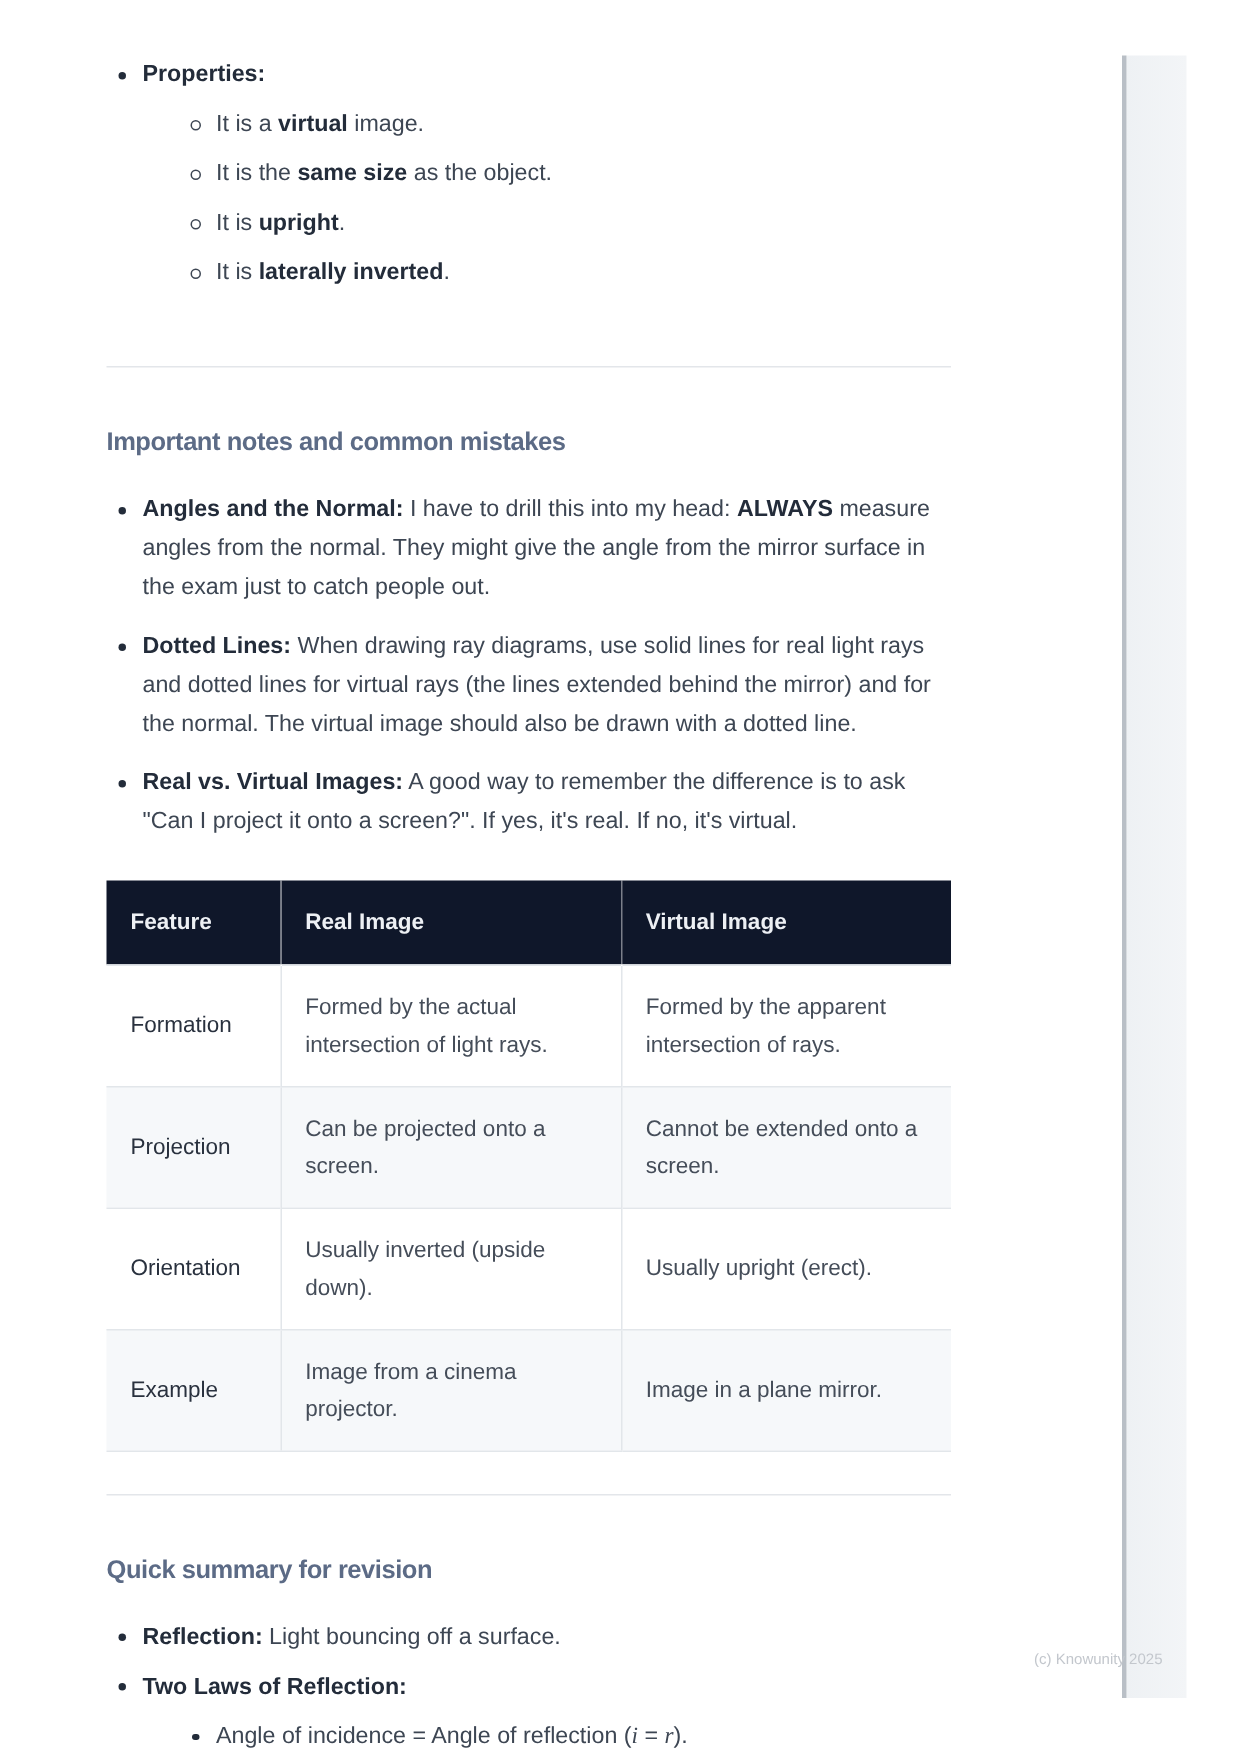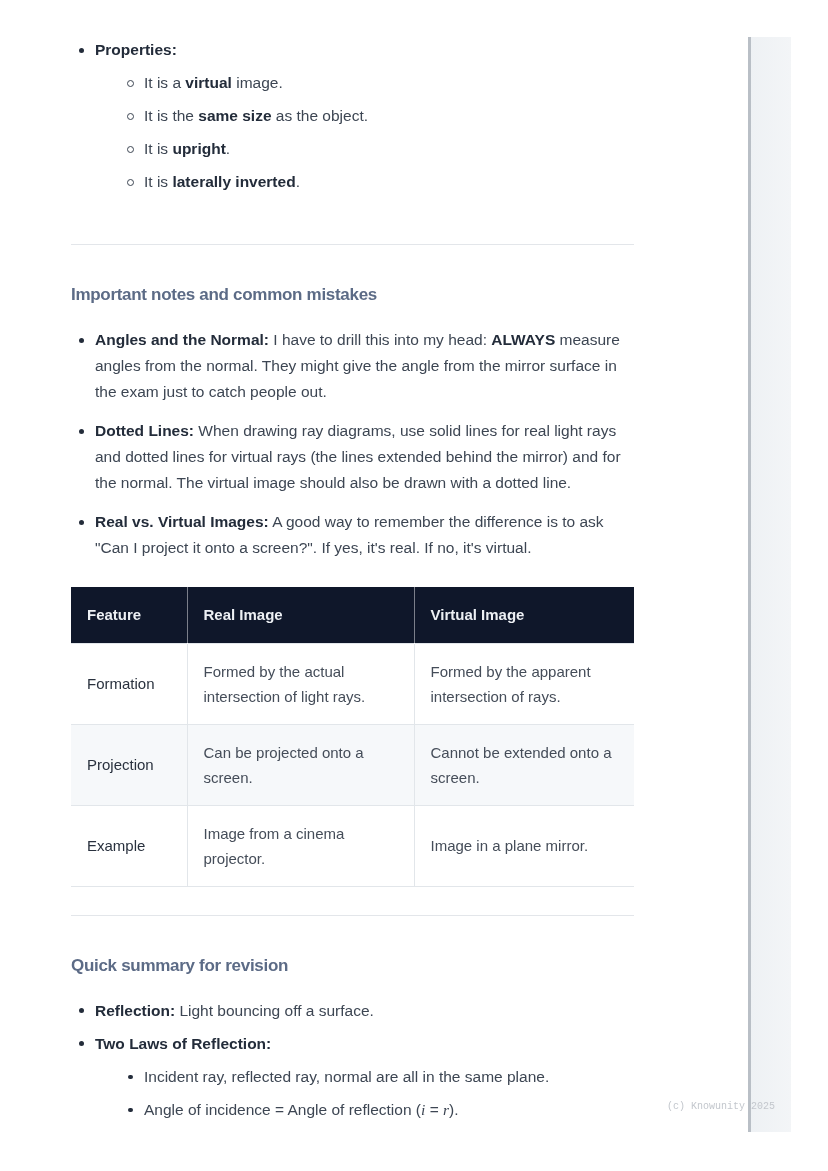--- a/index.html
+++ b/index.html
@@ -70,21 +70,21 @@
     color: #454d59; vertical-align: middle;
     border-top: 1px solid #e2e6ea; background: #ffffff;
   }
   .cmp-table td + td { border-left: 1px solid #e2e6ea; }
   .cmp-table tbody tr:nth-child(even) td { background: #f6f8fa; }
   .cmp-table tbody tr:last-child td { border-bottom: 1px solid #e2e6ea; }
   .cmp-table td.feature-cell { font-weight: normal; color: #29313e; }
   
   .footer-credit {
     position: absolute; top: 1101px; right: 53px;
-    font-size: 10px; color: #c3c7cd; z-index: 3; font-family: Liberation Mono, monospace;
+    font-size: 10px; color: #c3c7cd; z-index: 3;
   }
   .page-edge-strip {
     position: absolute; left: 748px; top: 37px;
     width: 43px; height: 1095px;
     background: linear-gradient(to right, #eef1f4, #f3f5f7);
     border-left: 3px solid #b9bfc6;
     z-index: 1;
   }
   .spacer-after-props { height: 14px; }
 </style>
@@ -154,20 +154,25 @@
         <td class="feature-cell">Formation</td>
         <td>Formed by the actual intersection of light rays.</td>
         <td>Formed by the apparent intersection of rays.</td>
       </tr>
       <tr>
         <td class="feature-cell">Projection</td>
         <td>Can be projected onto a screen.</td>
         <td>Cannot be extended onto a screen.</td>
       </tr>
       <tr>
+        <td class="feature-cell">Orientation</td>
+        <td>Usually inverted (upside down).</td>
+        <td>Usually upright (erect).</td>
+      </tr>
+      <tr>
         <td class="feature-cell">Example</td>
         <td>Image from a cinema projector.</td>
         <td>Image in a plane mirror.</td>
       </tr>
     </tbody>
   </table>
 
   <hr class="rule">
 
   <h2 class="section-heading">Quick summary for revision</h2>
@@ -176,24 +181,20 @@
     <div class="l1-item">
       <span class="dot-marker"></span>
       <span class="lead">Reflection:</span><span> Light bouncing off a surface.</span>
     </div>
     <div class="l1-item">
       <span class="dot-marker"></span>
       <span class="lead">Two Laws of Reflection:</span>
       <div class="sub-list">
         <div class="sub-item">
           <span class="small-dot-marker"></span>
-          <span>Incident ray, reflected ray, normal are all in the same plane.</span>
-        </div>
-        <div class="sub-item">
-          <span class="small-dot-marker"></span>
           <span>Angle of incidence = Angle of reflection (</span><span class="math-it">i</span><span> = </span><span class="math-it">r</span><span>).</span>
         </div>
       </div>
     </div>
   </div>
 
 </div>
 
 <div class="page-edge-strip"></div>
 <div class="footer-credit">(c) Knowunity 2025</div>

